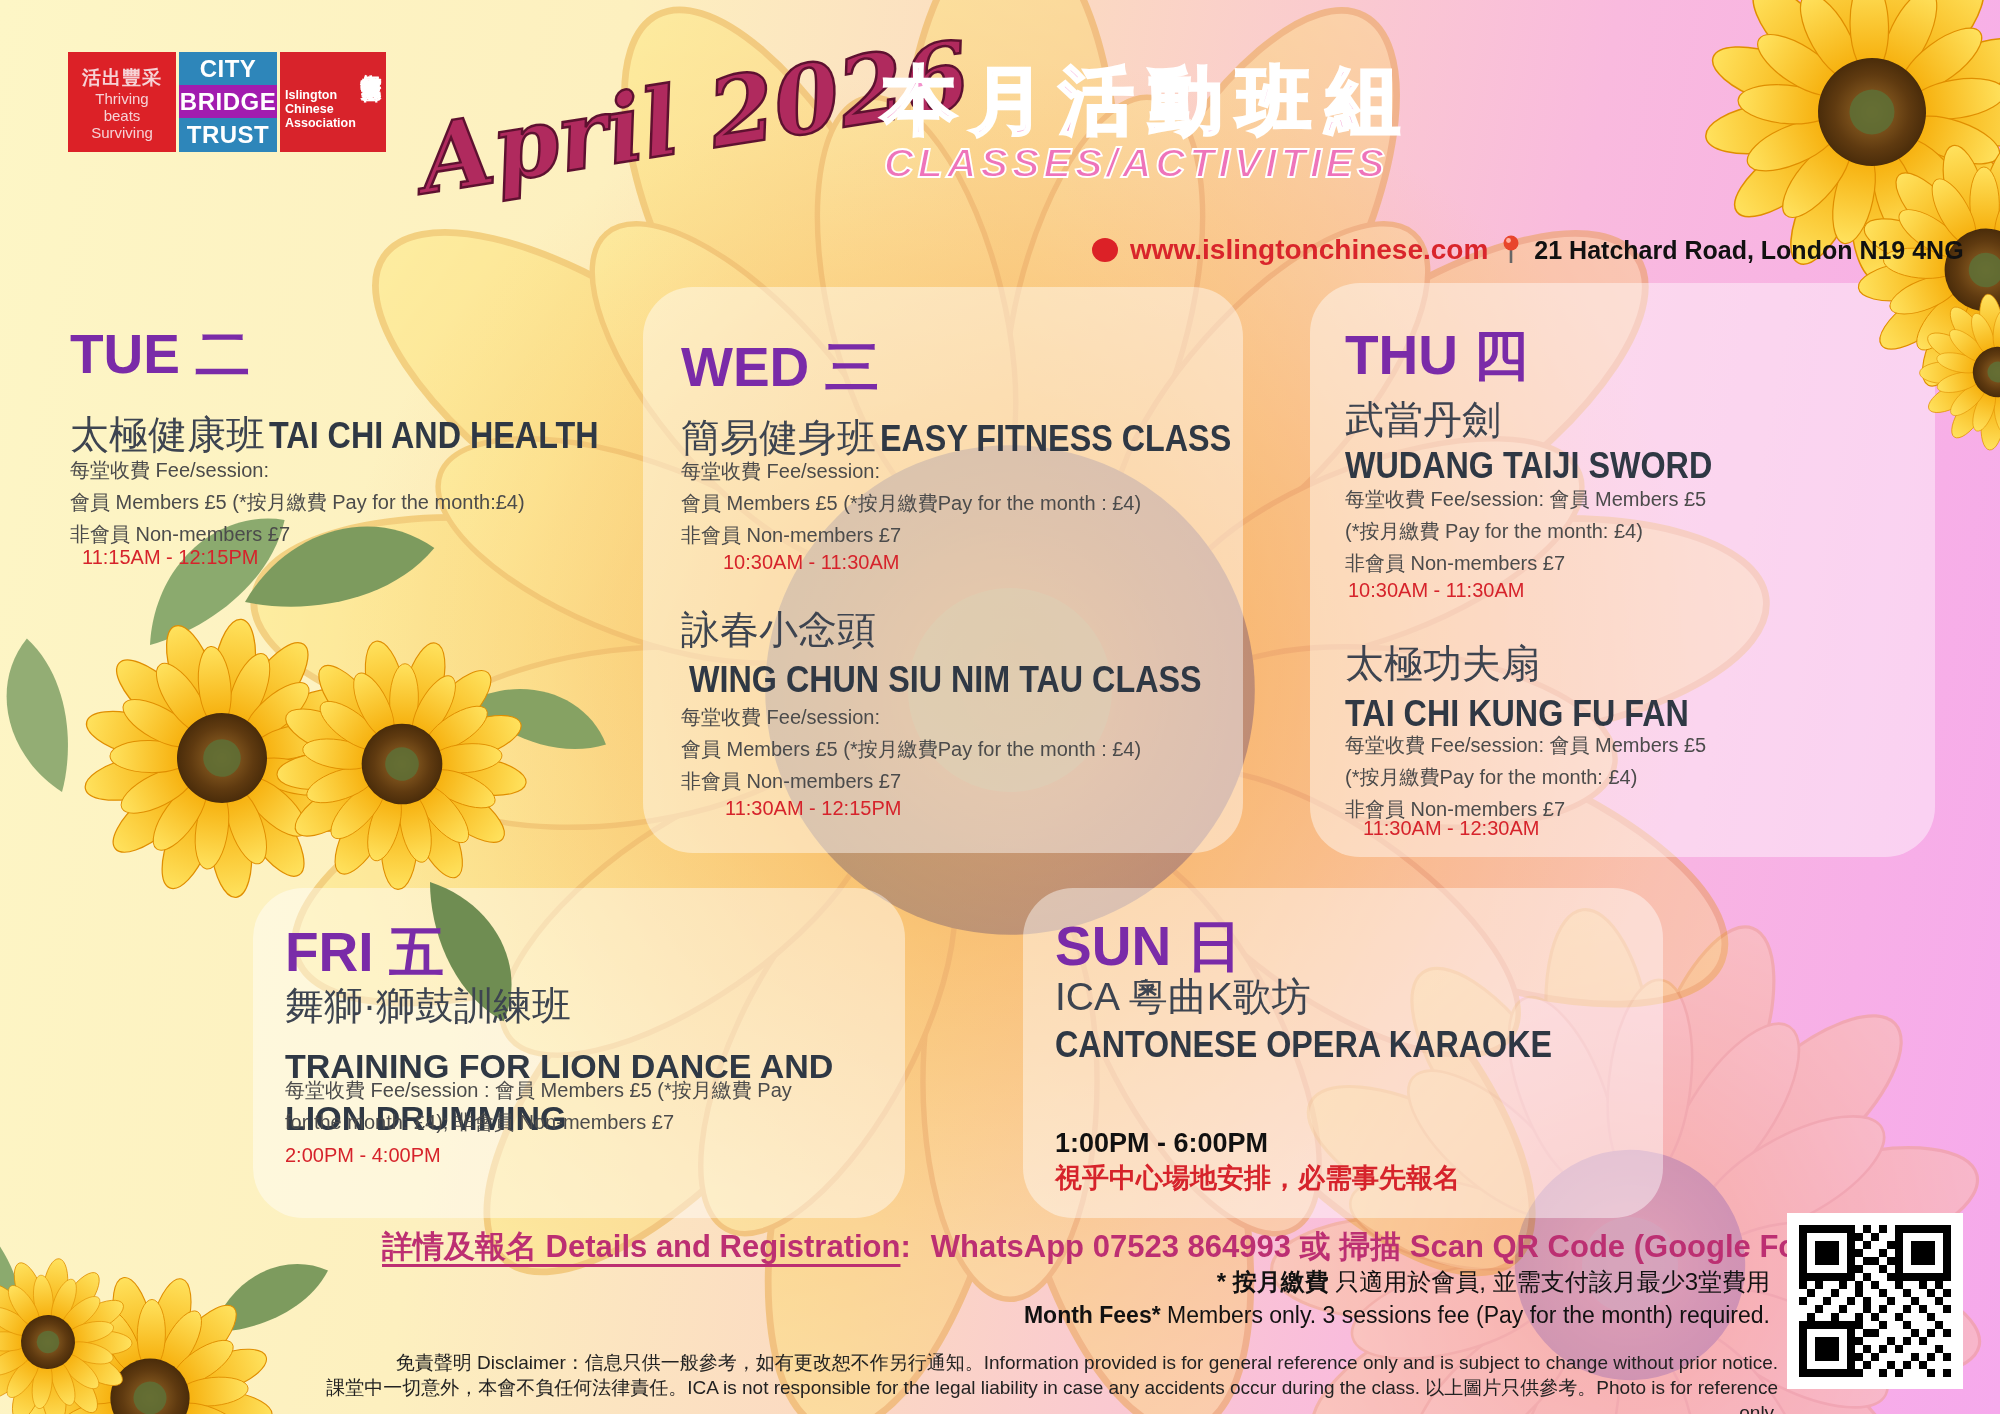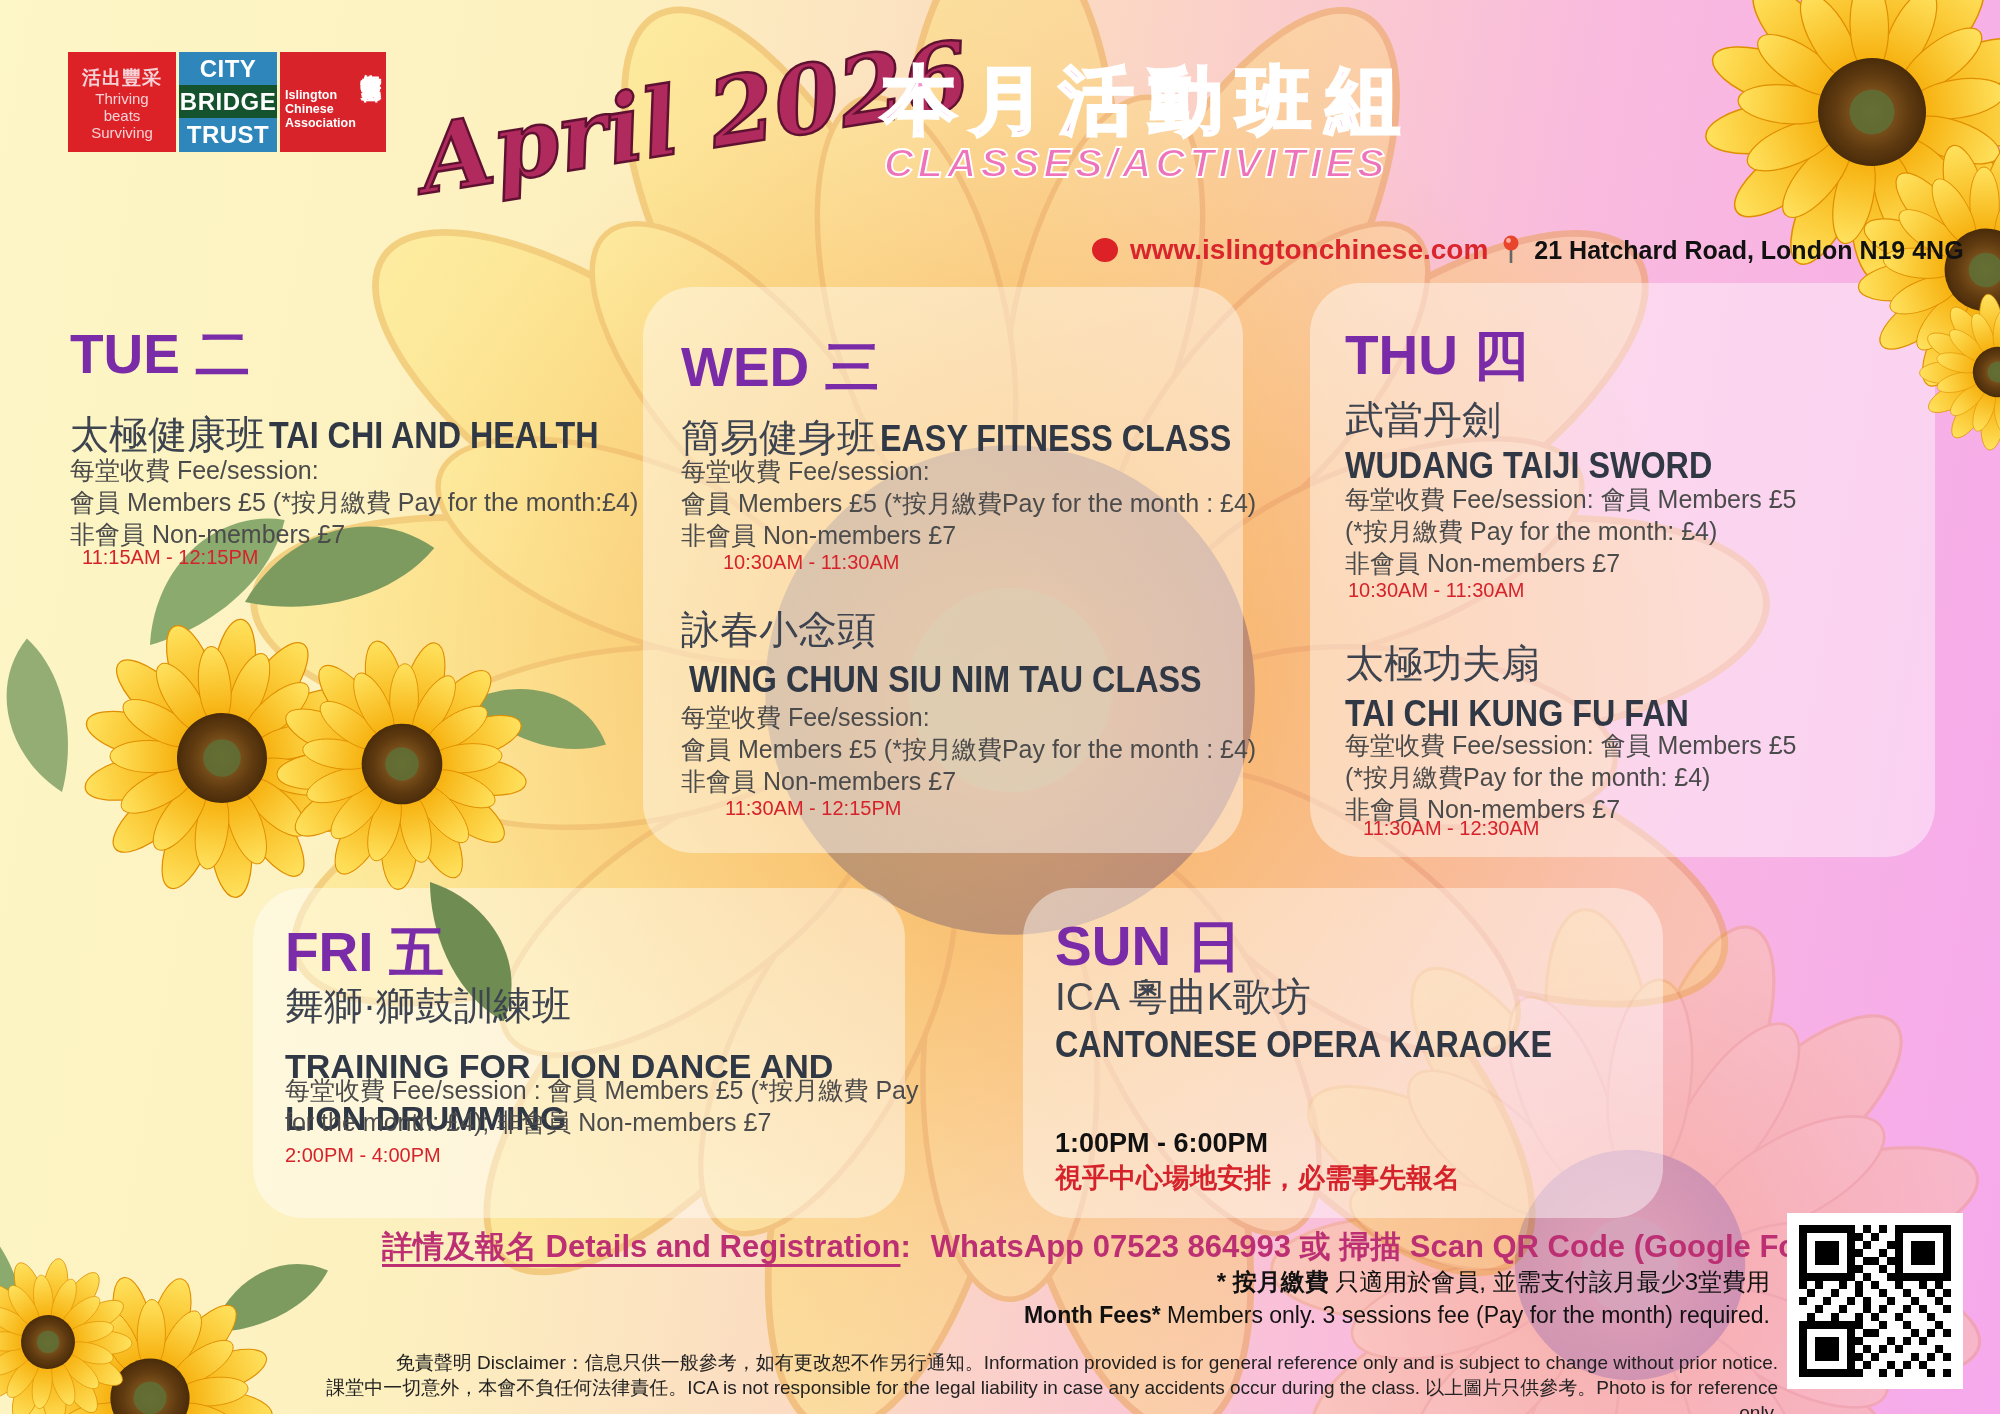--- a/index.html
+++ b/index.html
@@ -12,21 +12,21 @@
   svg.layer{position:absolute;left:0;top:0;pointer-events:none;}
   .z0{z-index:0}.z2{z-index:2}.z3{z-index:3}
 
   
   .logo{position:absolute;top:52px;height:100px;z-index:3;}
   .logo-thriving{left:68px;width:108px;background:#dc2127;color:#f6d2d6;text-align:center;}
   .lt-cn{font-size:19px;font-weight:bold;margin-top:13px;letter-spacing:1px;}
   .lt-en{font-size:15px;line-height:1.12;}
   .logo-cbt{left:179px;width:98px;background:#2e86ba;color:#fff;text-align:center;font-weight:bold;}
   .cbt-row{font-size:24px;line-height:33px;letter-spacing:.5px;}
-  .cbt-mid{background:#14532d;}
+  .cbt-mid{background:#a21caf;}
   .logo-ica{left:280px;width:106px;background:#d8232b;color:#fff;}
   .ica-en{position:absolute;left:5px;top:36px;font-size:12.5px;font-weight:bold;line-height:1.12;}
   .ica-cal{position:absolute;right:4px;top:5px;height:92px;writing-mode:vertical-rl;
     font-family:"Liberation Serif",serif;font-size:21px;font-weight:bold;line-height:1.05;letter-spacing:1px;}
 
   
   .april{position:absolute;left:418px;top:68px;width:480px;z-index:3;
     font-family:"DejaVu Serif",serif;font-style:italic;font-weight:bold;font-size:94px;
     color:#b02a5e;-webkit-text-stroke:2.5px #5e1130;transform:rotate(-9deg);white-space:nowrap;}
   .cn-main{position:absolute;left:882px;top:52px;width:560px;z-index:3;font-weight:bold;
@@ -38,21 +38,21 @@
   .site{font-size:28px;font-weight:bold;color:#d9252b;}
   .addr{font-size:25px;font-weight:bold;color:#111;}
 
   
   .card{position:absolute;background:rgba(255,255,255,.44);border-radius:50px;z-index:1;}
   .day-label{position:absolute;font-size:55px;font-weight:bold;color:#7a2ba8;white-space:nowrap;}
   .cn-title{font-size:39px;color:#3d4450;}
   .en-title{font-weight:bold;color:#2f3844;font-size:34px;display:inline-block;transform:scale(.95,1.1);transform-origin:0 75%;white-space:nowrap;}
   .en-block{font-weight:bold;color:#2f3844;font-size:34px;transform:scale(.95,1.1);transform-origin:0 75%;white-space:nowrap;}
   .titleline{position:absolute;white-space:nowrap;}
-  .fees{position:absolute;font-size:25px;color:#4b4b4b;line-height:32px;white-space:nowrap;}
+  .fees{position:absolute;font-size:20px;color:#4b4b4b;line-height:32px;white-space:nowrap;}
   .time{position:absolute;font-size:20px;font-weight:normal;color:#d6232b;white-space:nowrap;}
   .time-black{position:absolute;font-size:27px;font-weight:bold;color:#111;white-space:nowrap;}
   .note-red{position:absolute;font-size:27px;font-weight:bold;color:#d6232b;white-space:nowrap;}
   .fri-title{position:absolute;width:610px;line-height:52px;white-space:normal;}
 
   
   .reg{position:absolute;left:382px;top:1226px;z-index:3;font-size:31px;font-weight:bold;color:#bc2f72;white-space:nowrap;}
   .reg-u{text-decoration:underline;text-decoration-thickness:3px;text-underline-offset:7px;}
   .reg-rest{margin-left:20px;}
   .footnote{position:absolute;right:230px;top:1266px;z-index:3;text-align:right;color:#111;}

